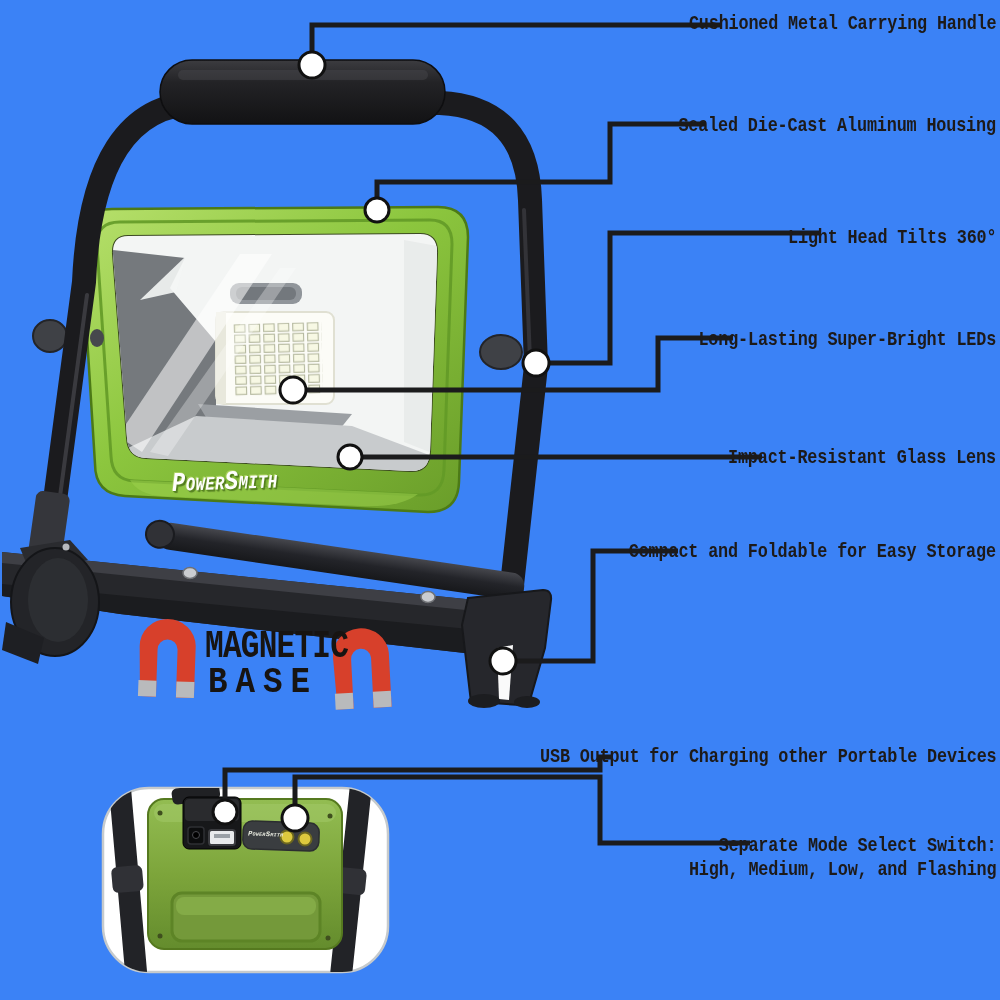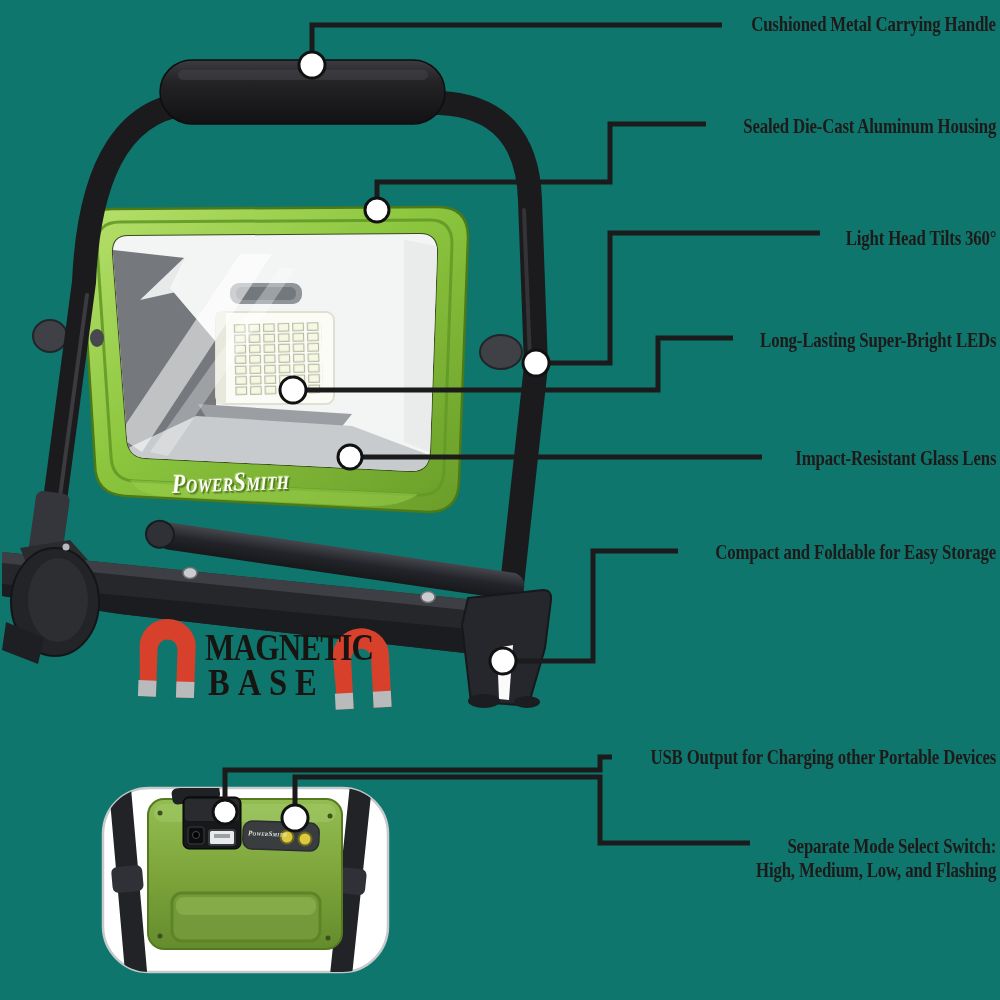--- a/index.html
+++ b/index.html
@@ -1,18 +1,18 @@
 <!DOCTYPE html>
 <html><head>
 <meta charset="utf-8">
 <style>
   html,body{margin:0;padding:0;background:#fff;}
   .canvas{
-    position:relative;width:1000px;height:1000px;background:#0f766e;
-    font-family:Liberation Serif, serif;overflow:hidden;
+    position:relative;width:1000px;height:1000px;background:#3b82f6;
+    font-family:Liberation Mono, monospace;overflow:hidden;
   }
   .art{position:absolute;left:0;top:0;width:1000px;height:1000px;}
   .callout-label{
     position:absolute;right:4px;color:#1d1a19;font-weight:bold;
     font-size:21px;line-height:24px;text-align:right;white-space:pre-line;
     transform:scaleX(0.8);transform-origin:right center;
     letter-spacing:-0.2px;
   }
   .brand-logo{
     position:absolute;left:172px;top:469px;width:210px;

